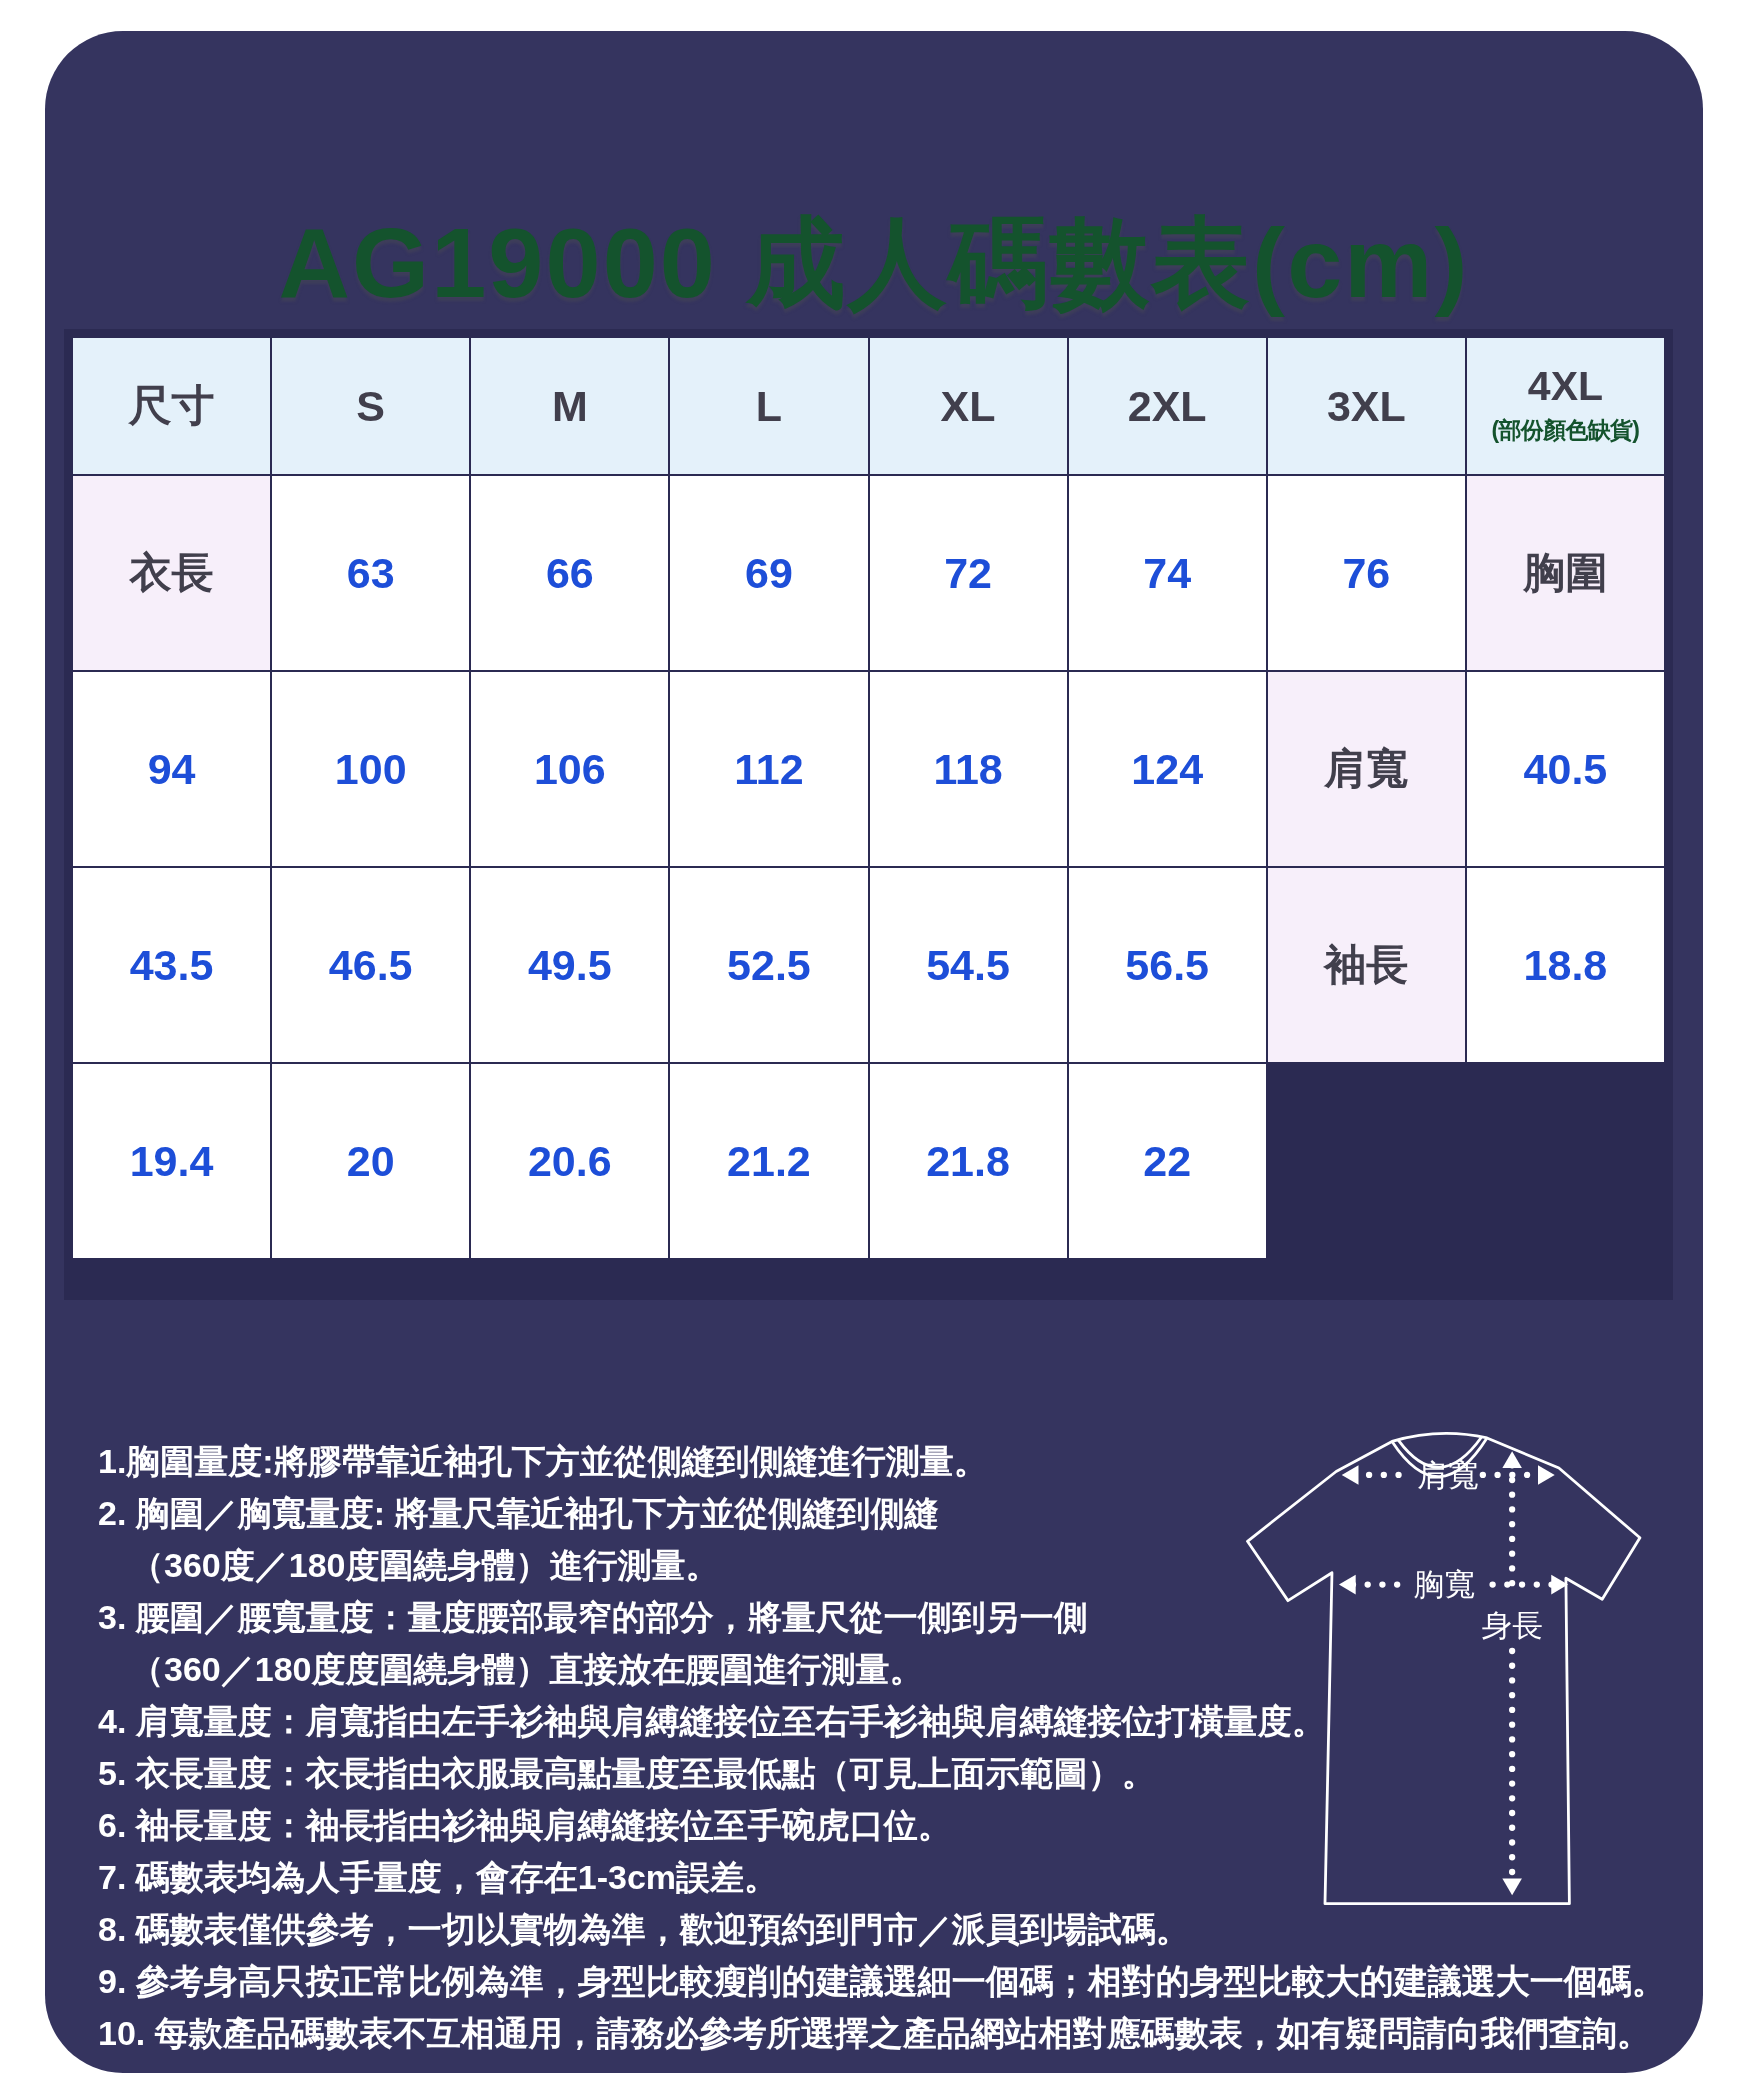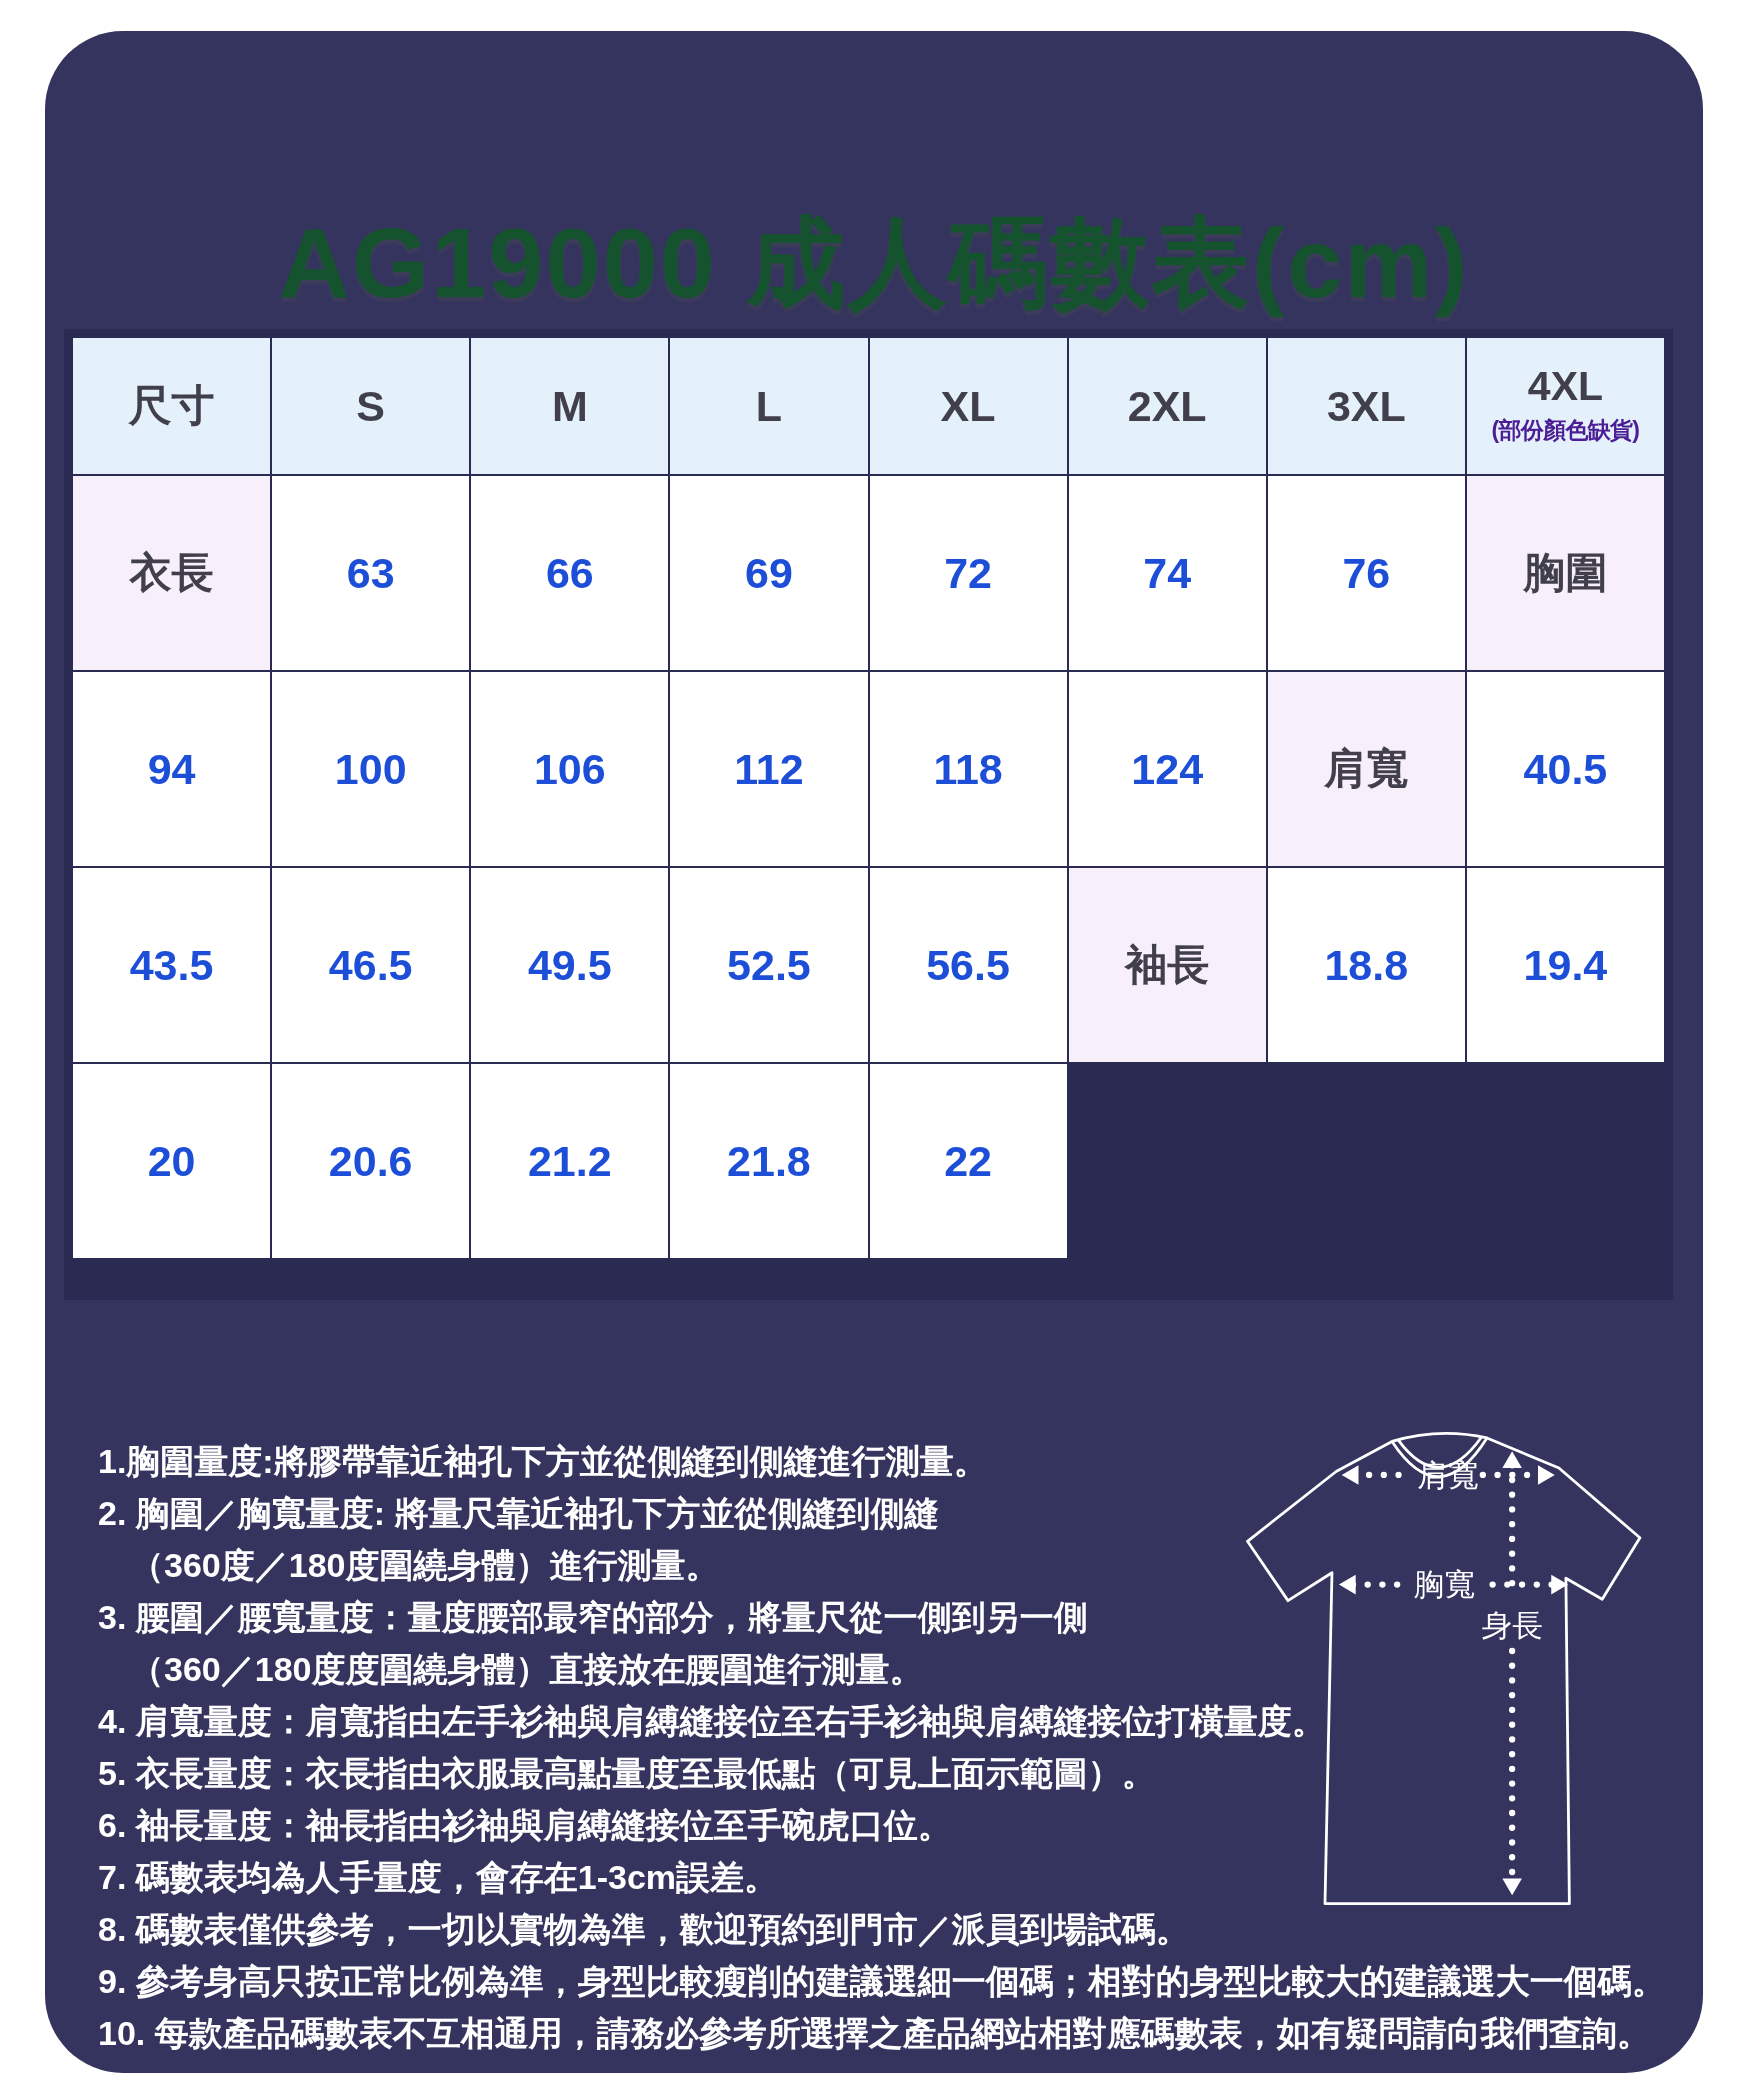--- a/index.html
+++ b/index.html
@@ -13,21 +13,21 @@
   .size-table{position:absolute;left:64px;top:329px;width:1609px;height:971px;
         box-sizing:border-box;background:#2B2A52;padding:9px;
         display:grid;grid-template-columns:repeat(8,1fr);
         grid-template-rows:136px repeat(4,194px);gap:2px;}
   .cell{display:flex;align-items:center;justify-content:center;flex-direction:column;
         font-weight:bold;color:#1d4ed8;background:#ffffff;text-align:center;}
   .cell.head{background:#E4F1FA;color:#413F4C;font-size:43px;}
   .cell.rowlabel{background:#F7EFFA;color:#413F4C;font-size:42px;}
   .cell.data{font-size:43px;}
   .cell .big4xl{font-size:41px;line-height:1.0;}
-  .cell .sub{font-size:23px;margin-top:8px;color:#4c1d95;letter-spacing:-0.7px;text-align:center;}
+  .cell .sub{font-size:23px;margin-top:8px;color:#14532d;letter-spacing:-0.7px;text-align:center;}
   .notes{position:absolute;left:98px;top:1435px;color:#ffffff;font-weight:bold;
         font-size:34px;line-height:52px;white-space:nowrap;}
   .notes .line{height:52px;}
   .notes .indent{padding-left:32px;}
   .shirt{position:absolute;left:1237px;top:1419px;}
   .shirt text{fill:#ffffff;font-family:"Liberation Sans",sans-serif;font-size:44px;font-weight:500;}
 </style>
 </head>
 <body>
 
@@ -65,20 +65,21 @@
     <div class="cell data">112</div>
     <div class="cell data">118</div>
     <div class="cell data">124</div>
 
     <div class="cell rowlabel">肩寬</div>
     <div class="cell data">40.5</div>
     <div class="cell data">43.5</div>
     <div class="cell data">46.5</div>
     <div class="cell data">49.5</div>
     <div class="cell data">52.5</div>
+    <div class="cell data">54.5</div>
     <div class="cell data">56.5</div>
 
     <div class="cell rowlabel">袖長</div>
     <div class="cell data">18.8</div>
     <div class="cell data">19.4</div>
     <div class="cell data">20</div>
     <div class="cell data">20.6</div>
     <div class="cell data">21.2</div>
     <div class="cell data">21.8</div>
     <div class="cell data">22</div>

